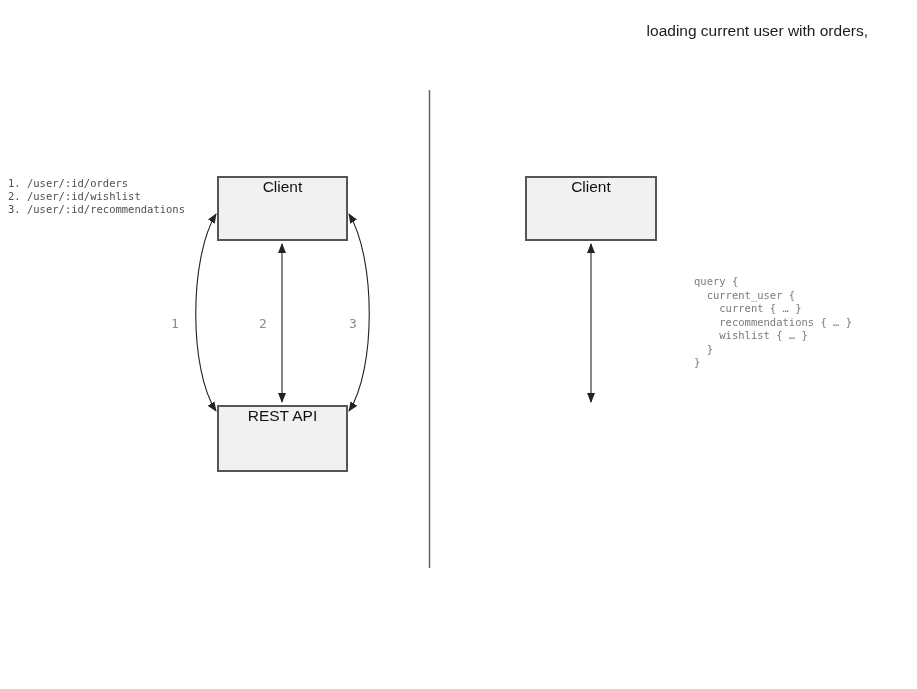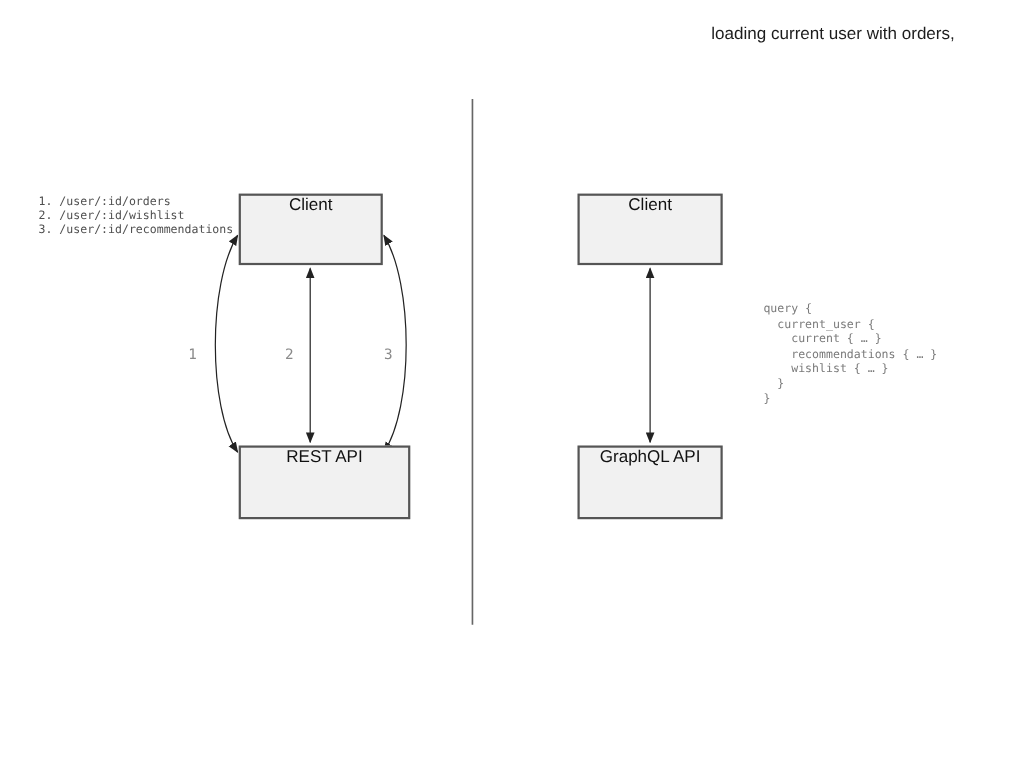--- a/index.html
+++ b/index.html
@@ -30,21 +30,21 @@
   .node-box {
     position: absolute;
     background: #f1f1f1;
     border: 2px solid #555555;
     display: flex;
     justify-content: center;
     font-size: 15.5px;
     color: #111111;
   }
   .box-client-left  { left: 217px; top: 176px; width: 131px; height: 65px; }
-  .box-rest-api     { left: 217px; top: 405px; width: 156px; height: 67px; }
+  .box-rest-api     { left: 217px; top: 405px; width: 131px; height: 67px; }
   .box-client-right { left: 525px; top: 176px; width: 132px; height: 65px; }
   .box-graphql-api  { left: 525px; top: 405px; width: 132px; height: 67px; }
   .arrow-label {
     position: absolute;
     transform: translate(-50%, -50%);
     font-family: "DejaVu Sans Mono", monospace;
     font-size: 13px;
     color: #8a8a8a;
   }
   .lbl-1 { left: 175px; top: 323px; }
@@ -52,21 +52,21 @@
   .lbl-3 { left: 353px; top: 323px; }
   .endpoint-list {
     position: absolute;
     left: 8px;
     top: 177px;
     font-family: "DejaVu Sans Mono", monospace;
     font-size: 10.5px;
     line-height: 13px;
     color: #4f4f4f;
   }
-  .endpoint-list .code-line { white-space: pre; margin-left: 27px; }
+  .endpoint-list .code-line { white-space: pre; }
   .query-block {
     position: absolute;
     left: 666px;
     top: 275px;
     font-family: "DejaVu Sans Mono", monospace;
     font-size: 10.5px;
     line-height: 13.5px;
     color: #7a7a7a;
   }
   .query-block .code-line { white-space: pre; margin-left: 28px; }
@@ -101,23 +101,20 @@
   <div class="node-box box-client-left">
     <span>Client</span>
   </div>
   <div class="node-box box-rest-api">
     <span>REST API</span>
   </div>
 
   <div class="node-box box-client-right">
     <span>Client</span>
   </div>
-  <div class="node-box box-graphql-api">
-    <span>GraphQL API</span>
-  </div>
 
   <div class="arrow-label lbl-1">1</div>
   <div class="arrow-label lbl-2">2</div>
   <div class="arrow-label lbl-3">3</div>
 
   <div class="endpoint-list">
     <div class="code-line">1. /user/:id/orders</div>
     <div class="code-line">2. /user/:id/wishlist</div>
     <div class="code-line">3. /user/:id/recommendations</div>
   </div>

